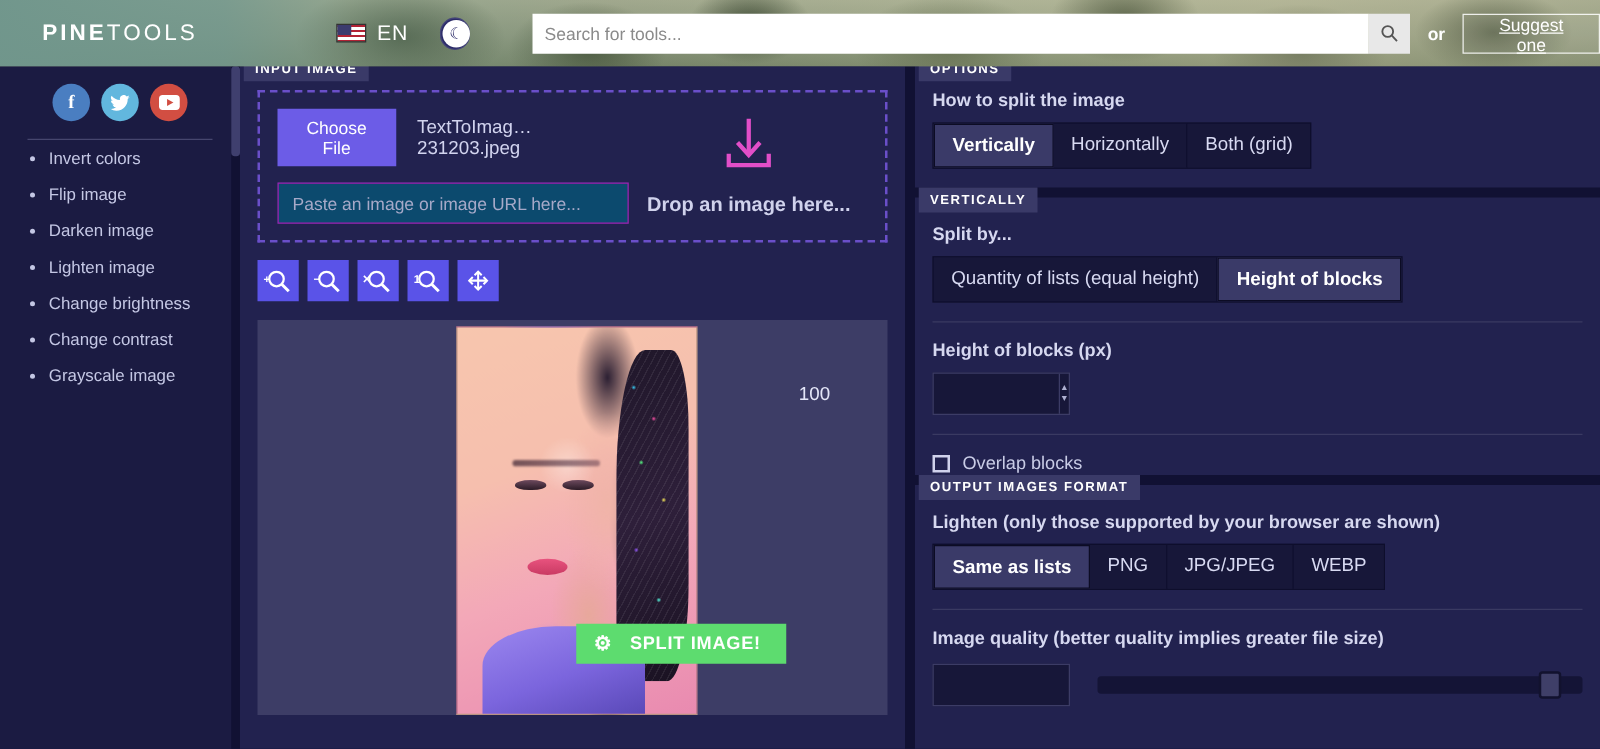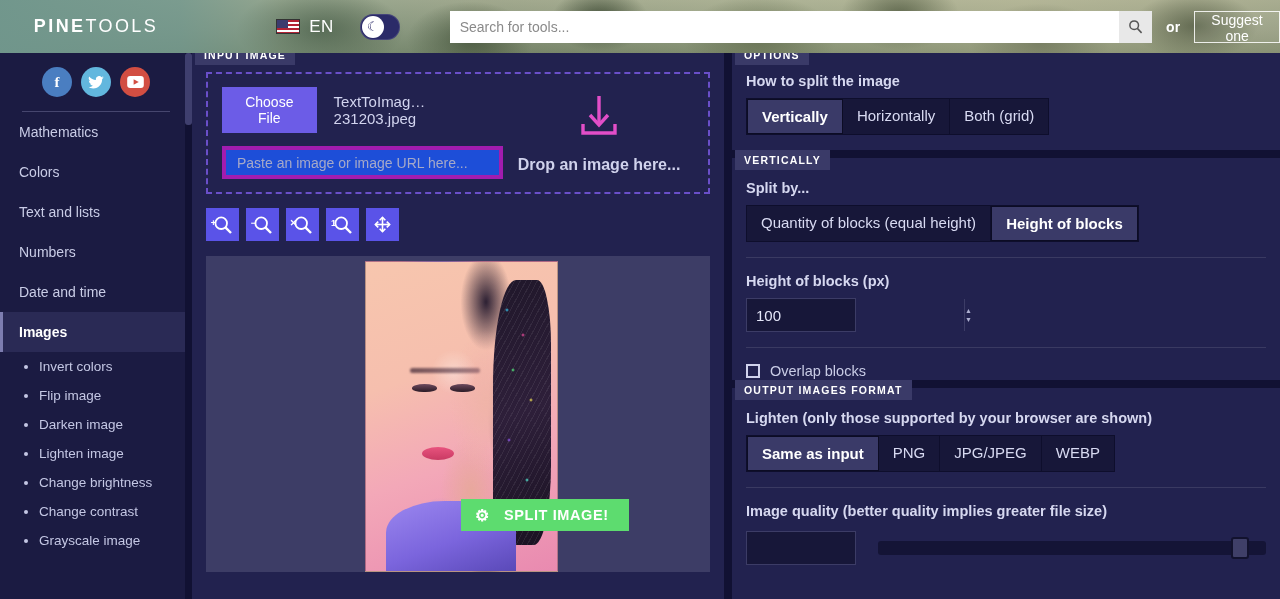--- a/index.html
+++ b/index.html
@@ -81,25 +81,26 @@
   }
   #search-input::placeholder { color: #8a8a8a; }
   #search-btn {
     width: 34px; height: 32px; background: #e8e8e8;
     border: none; cursor: pointer;
     display: flex; align-items: center; justify-content: center;
     color: #555; font-size: 15px;
   }
   #or-label { color: #ffffff; font-size: 14px; margin: 0 14px; font-weight: bold; }
   #suggest-btn {
-    height: 32px; padding: 0 4px;
+    height: 32px; padding: 0 16px;
     background: rgba(255,255,255,0.06);
     border: 1px solid rgba(255,255,255,0.85);
     color: #ffffff; font-size: 14px; cursor: pointer;
     font-family: "Liberation Sans", sans-serif;
+    text-decoration: underline;
   }
 
   
   #sidebar {
     position: absolute; top: 53px; left: 0;
     width: 192px; height: 546px;
     background: #1b1b42;
     overflow: hidden;
   }
   #social-row {
@@ -174,21 +175,21 @@
   #dz-left { flex: 1; }
   #file-row { display: flex; align-items: center; }
   #choose-file-btn {
     background: #6c5ce7; color: #fff; border: none;
     font-size: 14px; padding: 7px 11px; cursor: pointer;
     font-family: "Liberation Sans", sans-serif;
   }
   #file-name { color: #d2d4ef; font-size: 15px; margin-left: 17px; }
   #url-input {
     margin-top: 13px; width: 281px; height: 33px;
-    background: #1d4ed8; border: 4px solid #a21caf;
+    background: #0c4a6e; border: 1px solid #a21caf;
     color: #b9bcd8; font-size: 14px; padding: 0 11px; outline: none;
     font-family: "Liberation Sans", sans-serif;
   }
   #url-input::placeholder { color: #a6a9c8; }
   #dz-right {
     width: 192px; flex: 0 0 192px;
     display: flex; flex-direction: column; align-items: center;
     color: #d0d2ec; font-size: 16px; font-weight: bold;
   }
   #drop-arrow { margin-bottom: 13px; }
@@ -278,21 +279,21 @@
   }
   .bgbtn:last-child { border-right: none; }
   .bgbtn.active {
     background: #3a3a68; color: #ffffff; font-weight: bold;
     border: 1px solid #0c0c24;
   }
   .hr { height: 1px; background: #3a3a62; margin: 15px 0; }
   #height-input-wrap {
     display: flex; align-items: stretch;
     width: 110px; height: 34px;
-    background: #171739; border: 1px solid #3c3c66;
+    background: #171739; border: 1px solid #3c3c66; justify-content: flex-end;
   }
   #height-input {
     flex: 1; background: transparent; border: none; outline: none;
     color: #e4e6f8; font-size: 15px; padding: 0 9px;
     font-family: "Liberation Sans", sans-serif;
   }
   #height-spin {
     width: 18px; display: flex; flex-direction: column;
     justify-content: center; align-items: center;
     border-left: 1px solid #3c3c66; cursor: pointer;
@@ -378,28 +379,20 @@
     </div>
     <div class="social" style="background:#d24e42;">
       <svg width="17" height="12" viewBox="0 0 18 13">
           <rect x="0" y="0" width="18" height="13" rx="3.2" fill="#ffffff"></rect>
           <polygon points="7,3.5 12.5,6.5 7,9.5" fill="#d24e42"></polygon>
         </svg>
     </div>
   </div>
   <div id="sidebar-divider"></div>
 
-  <div id="nav-categories">
-      <div class="nav-item">Mathematics</div>
-      <div class="nav-item">Colors</div>
-      <div class="nav-item">Text and lists</div>
-      <div class="nav-item">Numbers</div>
-      <div class="nav-item">Date and time</div>
-      <div class="nav-item active">Images</div>
-    </div>
   <div id="nav-subitems">
       <div class="sub-item">
         <span class="bullet"></span>
         <span>Invert colors</span>
       </div>
       <div class="sub-item">
         <span class="bullet"></span>
         <span>Flip image</span>
       </div>
       <div class="sub-item">
@@ -523,21 +516,21 @@
             <div class="bgbtn">Both (grid)</div>
           </div>
       </div>
     </div>
 
     <div class="panel" style="height:222px;">
       <span class="panel-tag">VERTICALLY</span>
       <div class="panel-body" style="padding-top:22px;">
         <div class="opt-label">Split by...</div>
         <div class="btn-group" id="split-by-group">
-            <div class="bgbtn">Quantity of blocks (equal height)</div>
+            <div class="bgbtn">Quantity of lists (equal height)</div>
             <div class="bgbtn active">Height of blocks</div>
           </div>
         <div class="hr"></div>
         <div class="opt-label">Height of blocks (px)</div>
         <div id="height-input-wrap">
           <input id="height-input" type="text" value="100" style="">
           <div id="height-spin">
             <span class="spin-arrow">▲</span>
             <span class="spin-arrow">▼</span>
           </div>
@@ -548,21 +541,21 @@
           <span id="overlap-label">Overlap blocks</span>
         </div>
       </div>
     </div>
 
     <div class="panel" style="height:211px;">
       <span class="panel-tag">OUTPUT IMAGES FORMAT</span>
       <div class="panel-body" style="padding-top:22px;">
         <div class="opt-label">Lighten (only those supported by your browser are shown)</div>
         <div class="btn-group" id="format-group">
-            <div class="bgbtn active">Same as input</div>
+            <div class="bgbtn active">Same as lists</div>
             <div class="bgbtn">PNG</div>
             <div class="bgbtn">JPG/JPEG</div>
             <div class="bgbtn">WEBP</div>
           </div>
         <div class="hr"></div>
         <div class="opt-label">Image quality (better quality implies greater file size)</div>
         <div id="quality-row">
           <input id="quality-num" type="text" value="" style="">
           <div id="quality-slider">
             <div id="quality-thumb" style="left: 91%;"></div>

